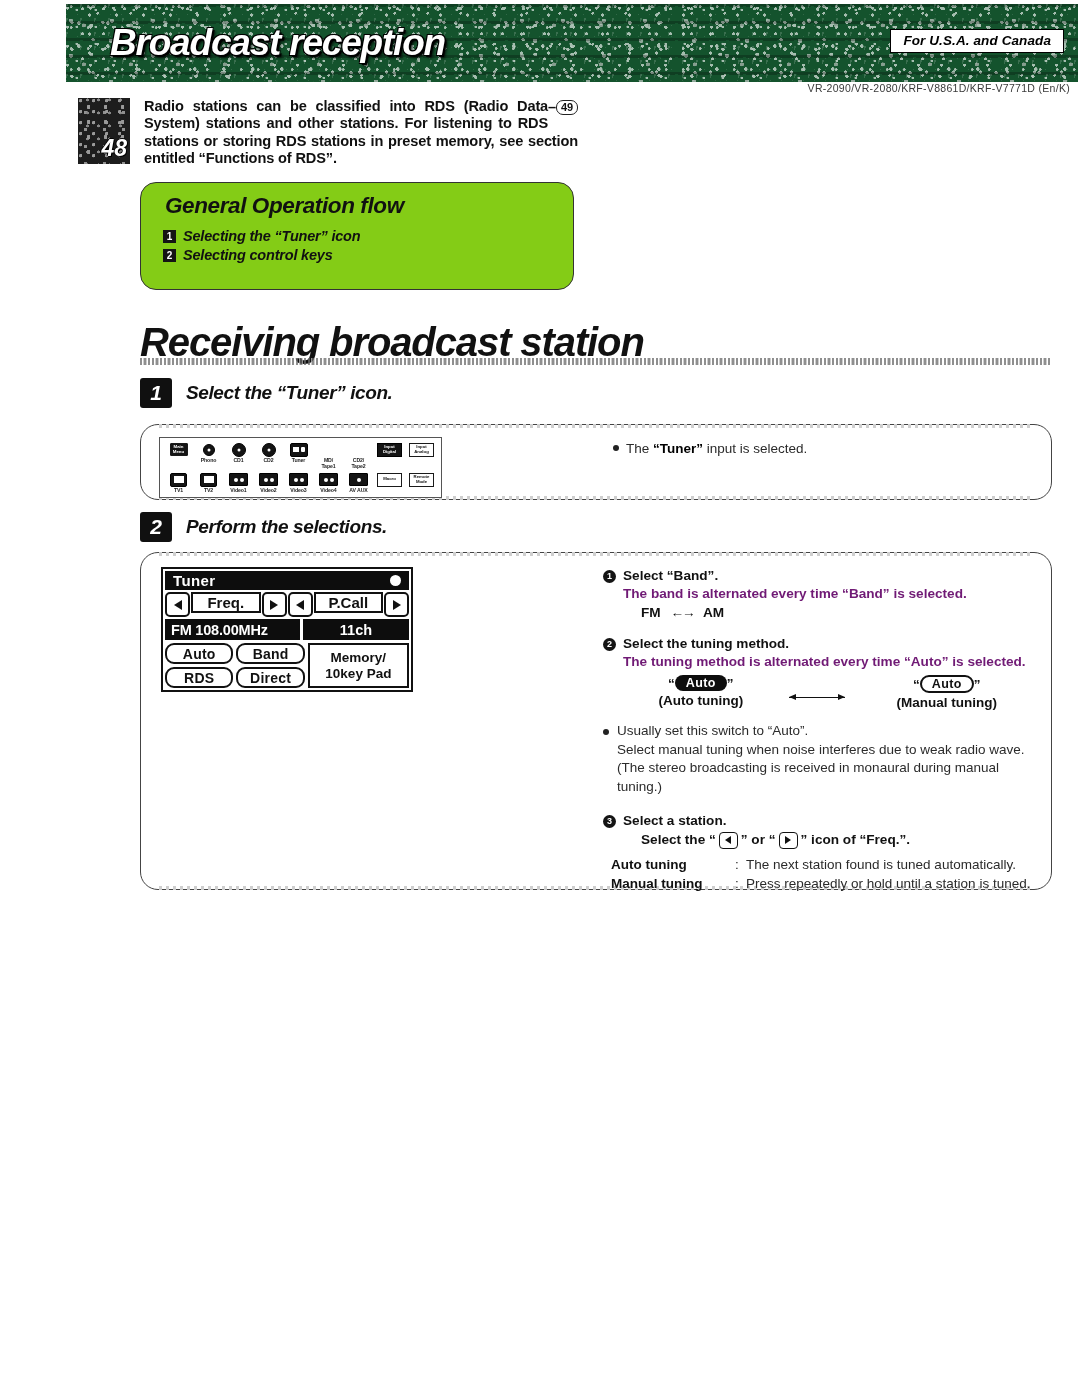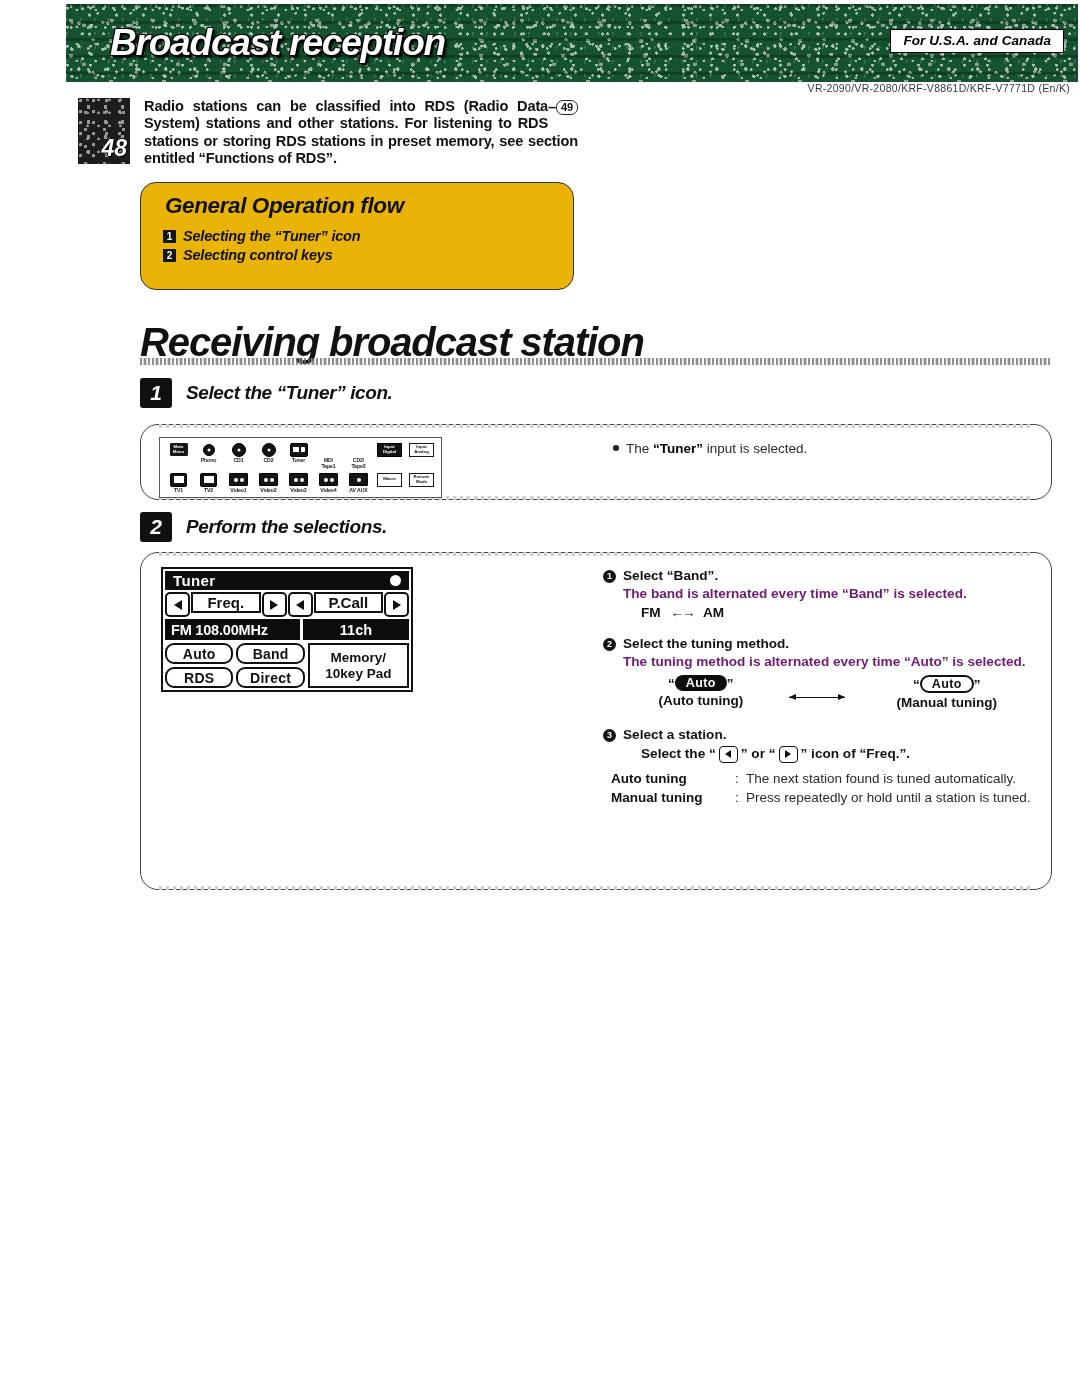--- a/index.html
+++ b/index.html
@@ -92,21 +92,21 @@
   .intro-ref{float:right;margin-top:1px;}
   .ref-box{
     display:inline-block;border:1px solid #222;border-radius:7px;
     padding:0 4px;font-size:11px;font-weight:bold;line-height:13px;
     vertical-align:1px;
   }
 
   
   .flow-box{
     position:absolute;left:140px;top:182px;width:432px;height:106px;
-    border:1.5px solid #333;border-radius:16px;background:#eab308;
+    border:1.5px solid #333;border-radius:16px;background:#84cc16;
   }
   .flow-title{
     position:absolute;left:24px;top:10px;
     font-size:22.5px;font-weight:bold;font-style:italic;letter-spacing:-.4px;
   }
   .flow-list{position:absolute;left:22px;top:44px;}
   .flow-item{
     display:flex;align-items:flex-start;gap:7px;
     font-size:14.5px;font-weight:bold;font-style:italic;line-height:19px;
     letter-spacing:-.2px;
@@ -619,20 +619,27 @@
           </div>
           <div class="as-col mid">
             <span class="long-arrow"></span>
           </div>
           <div class="as-col b">
             <div class="as-chip-wrap">“<span class="chip-out">Auto</span>”</div>
             <div class="as-cap">(Manual tuning)</div>
           </div>
         </div>
 
+        <div class="bull-para">
+          <span class="bd"></span>
+          <span>
+            <span style="font-weight:normal">Usually set this switch to “Auto”.</span><br>
+            <span style="font-weight:normal">Select manual tuning when noise interferes due to weak radio wave. (The stereo broadcasting is received in monaural during manual tuning.)</span>
+          </span>
+        </div>
       </div>
 
       <div class="ins-block" style="margin-top:16px;">
         <div class="ins-head">
           <span class="cnum">3</span>
           <span>Select a station.</span>
         </div>
         <div class="ins-icon-line">
           <span>Select the “</span>
             <span class="mini-arw l">

